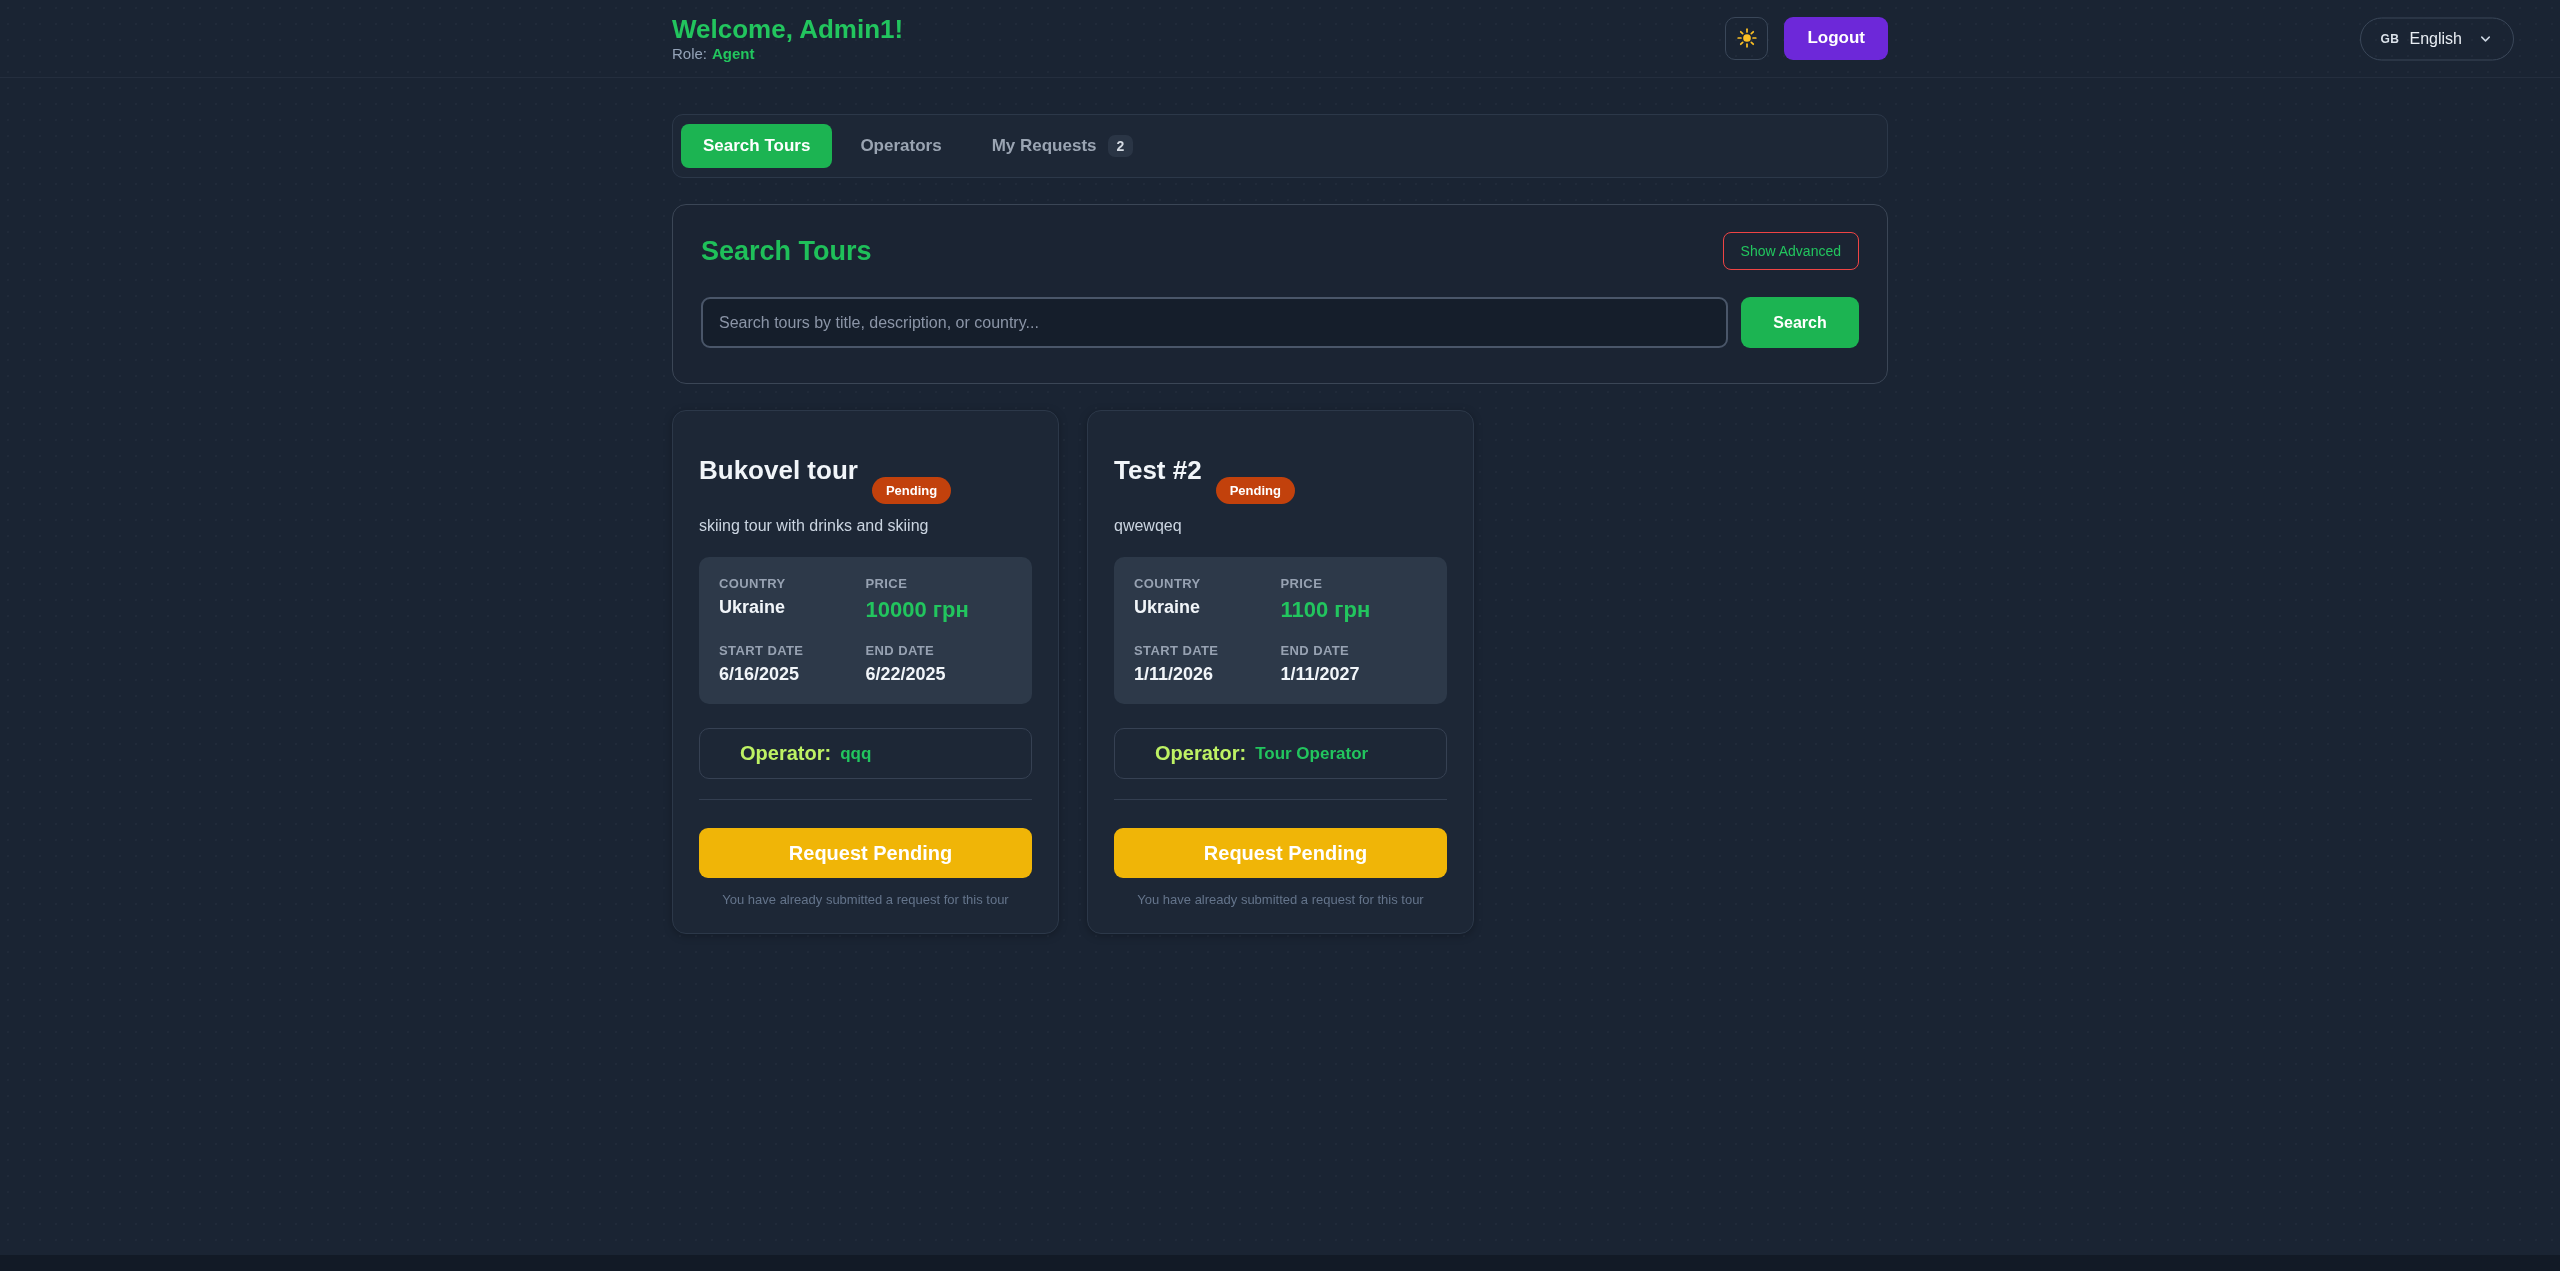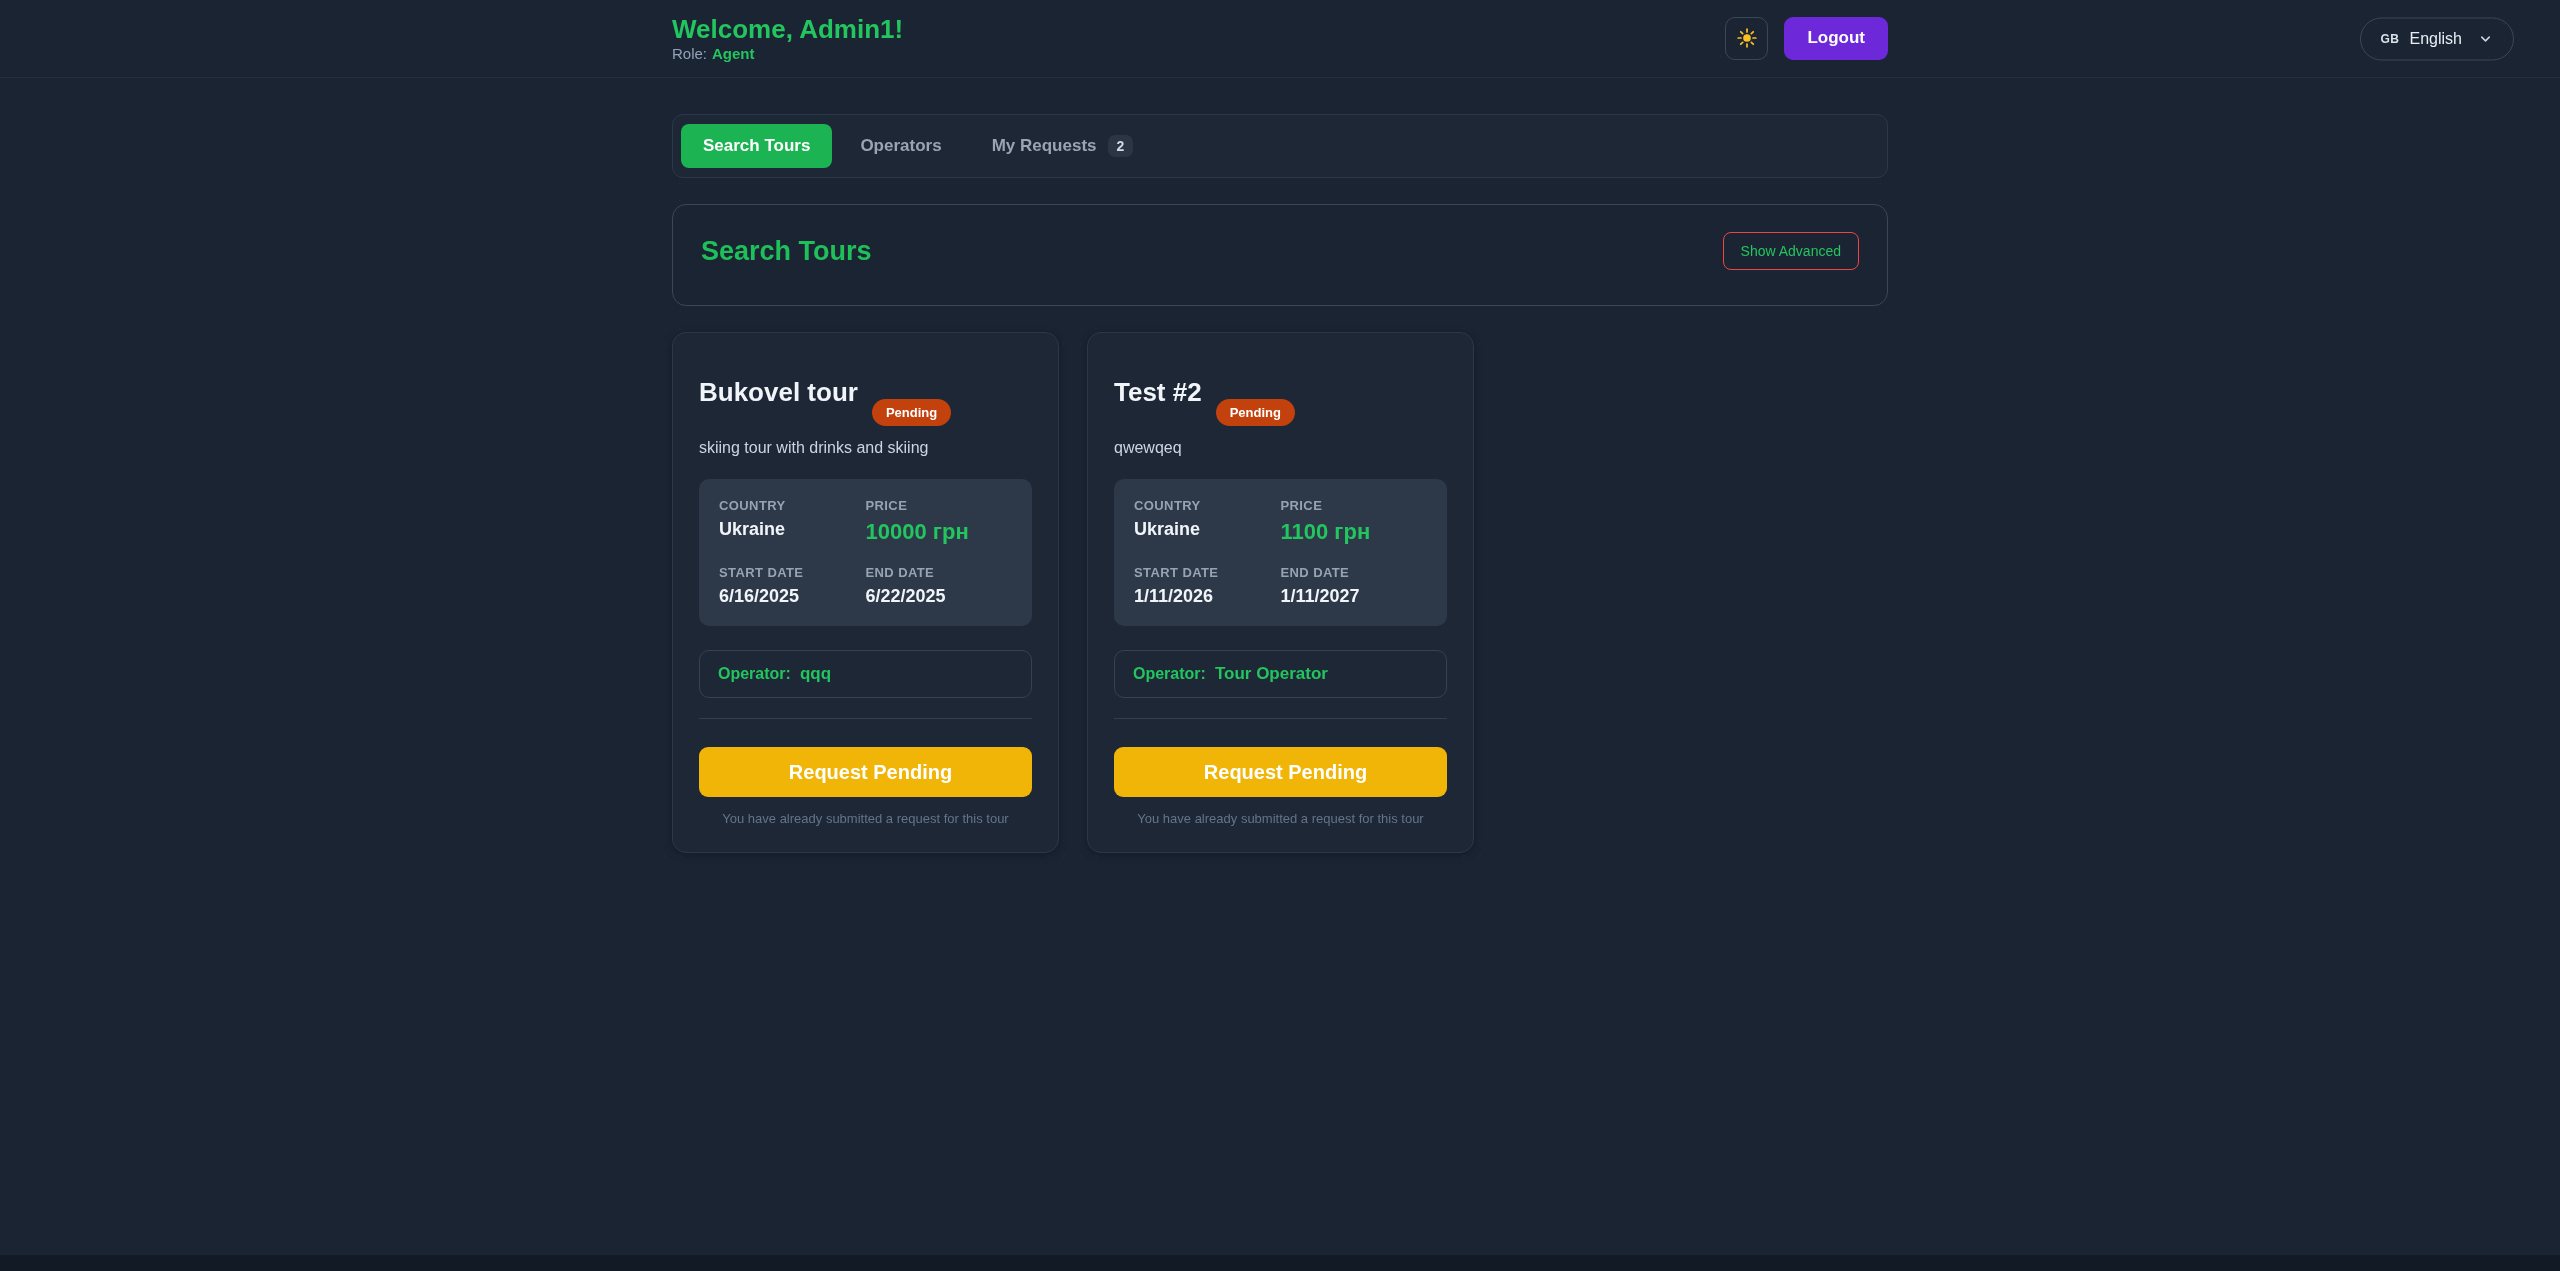--- a/index.html
+++ b/index.html
@@ -107,21 +107,21 @@
     margin-top:22px; background:#2d3949; border-radius:10px; padding:19px 20px;
     display:grid; grid-template-columns:1fr 1fr; row-gap:20px;
   }
   .detail-label { font-size:13px; font-weight:bold; letter-spacing:0.4px; color:#97a2b2; }
   .detail-value { margin-top:6px; font-size:18px; font-weight:bold; color:#f1f5f9; }
   .detail-value.price { font-size:22px; color:#22c55e; }
   .operator-box {
     margin-top:24px; border:1px solid #364153; border-radius:10px; padding:13px 18px;
     display:flex; align-items:center; gap:9px;
   }
-  .operator-label { font-size:16px; font-weight:bold; color:#22c55e; }
+  .operator-label { font-size:20px; font-weight:bold; color:#bef264;margin-left:22px; }
   .operator-name { font-size:17px; font-weight:bold; color:#22c55e; }
   .card-divider { margin-top:20px; border:none; border-top:1px solid #333e50; }
   .request-btn {
     margin-top:20px; width:100%; height:50px; background:#f0b507; border:none; border-radius:9px;
     color:#ffffff; font-weight:bold; font-size:20px; cursor:pointer; font-family:inherit;padding-left:16px;
   }
   .card-note { margin-top:14px; font-size:13px; color:#64748b; text-align:center; }
 
   .footer-strip { position:absolute; left:0; right:0; bottom:0; height:16px; background:#121a26; }
 </style>
@@ -182,20 +182,24 @@
         <span>My Requests</span>
         <span class="tab-badge">2</span>
       </button>
     </nav>
 
     <section class="search-panel">
       <div class="panel-head">
         <h2 class="panel-title">Search Tours</h2>
         <button class="advanced-btn">Show Advanced</button>
       </div>
+      <div class="search-row">
+        <input class="search-input" type="text" placeholder="Search tours by title, description, or country..." style="">
+        <button class="search-btn">Search</button>
+      </div>
     </section>
 
     <section class="cards-row">
 
       <article class="tour-card">
         <div class="card-head">
           <h3 class="card-title">Bukovel tour</h3>
           <span class="status-badge">Pending</span>
         </div>
         <div class="card-desc">skiing tour with drinks and skiing</div>

